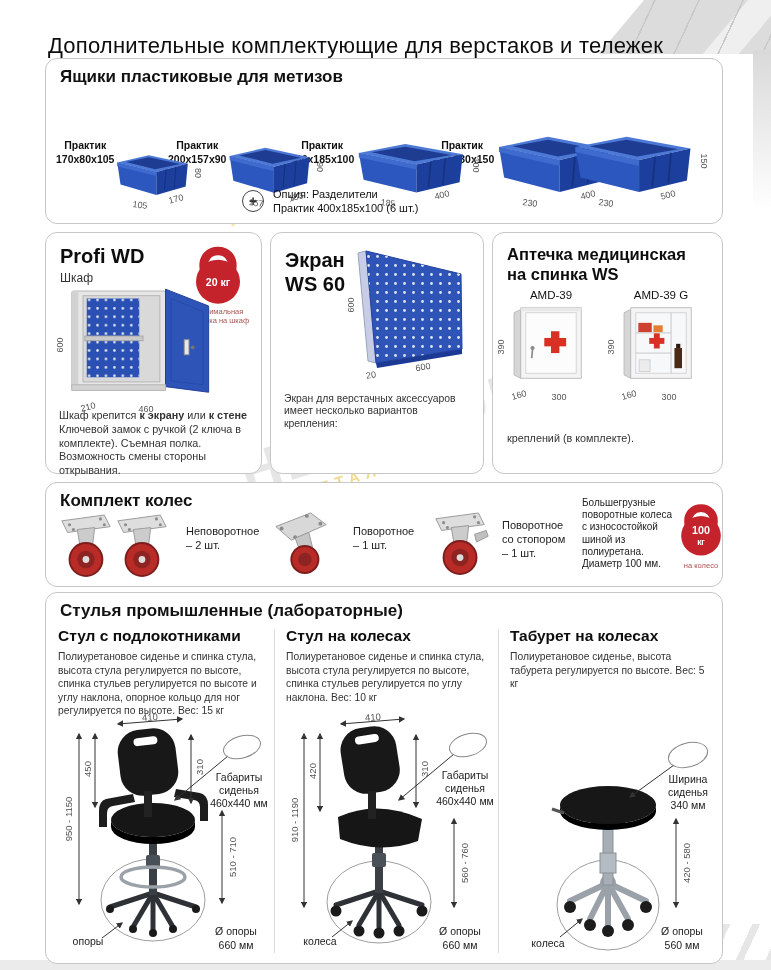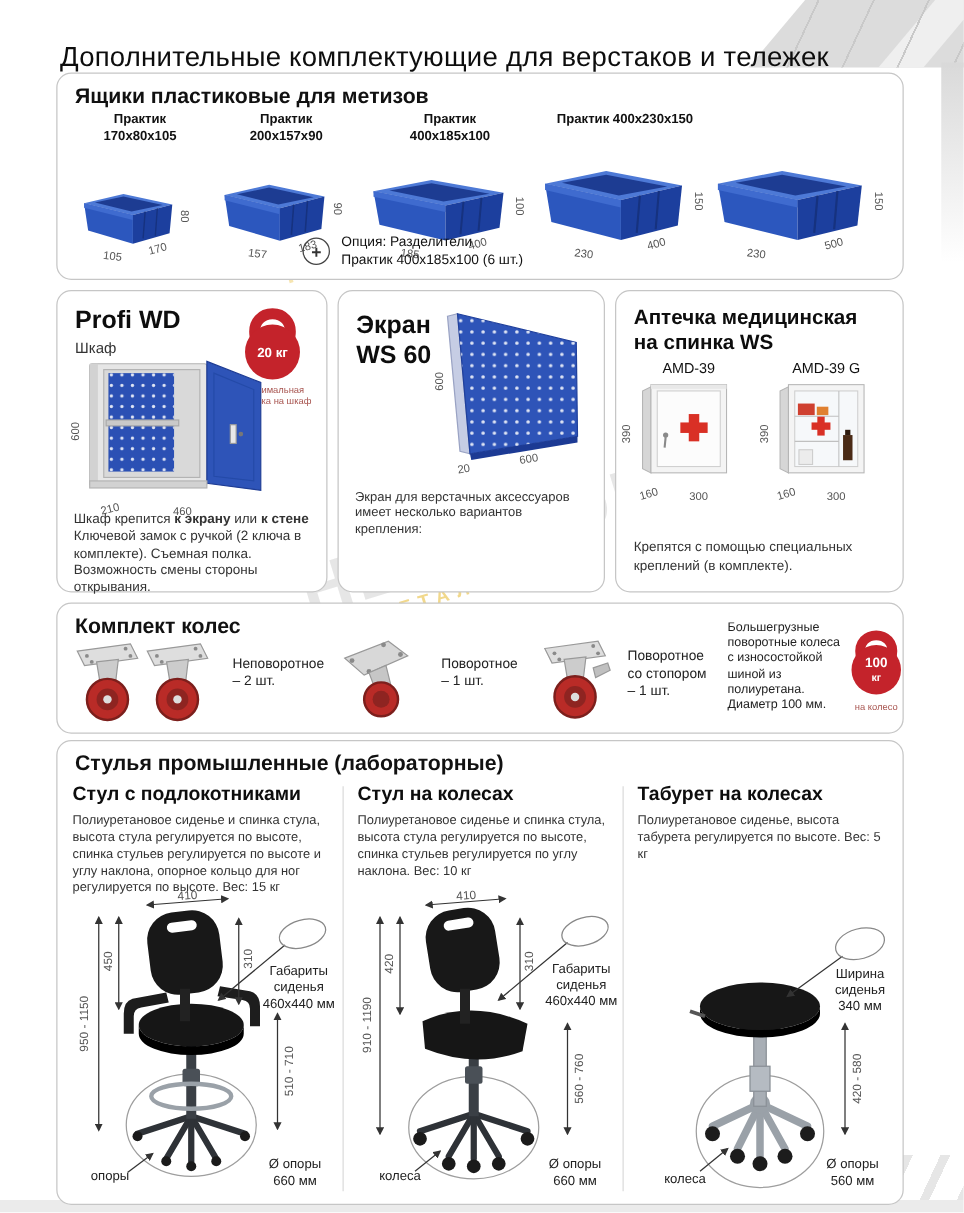--- a/index.html
+++ b/index.html
@@ -9,21 +9,21 @@
   .sec{position:absolute;border:1.6px solid #c6c6c6;border-radius:12px;background:#fff}
   .h1{position:absolute;font-size:22px;font-weight:normal;color:#0d0d0d;letter-spacing:.2px;white-space:nowrap}
   .h2{position:absolute;font-size:17px;font-weight:bold;color:#111;white-space:nowrap}
   .desc{position:absolute;font-size:10.8px;line-height:1.28;color:#333}
   .cdim{position:absolute;transform:translate(-50%,-50%);font-size:9px;color:#555;white-space:nowrap}
   .vdim{position:absolute;transform:translate(-50%,-50%) rotate(-90deg);font-size:9px;color:#555;white-space:nowrap}
   .callout{position:absolute;transform:translate(-50%,0);font-size:10.5px;color:#222;white-space:nowrap;text-align:center}
   .figlabel{position:absolute;transform:translate(-50%,0);font-size:10.5px;color:#222;white-space:nowrap}
   
   .binrow{position:absolute;left:10px;top:30px;width:656px;display:flex;justify-content:space-between}
-  .bincol{display:flex;flex-direction:column;align-items:center;height:130px}
+  .bincol{display:flex;flex-direction:row;align-items:center;height:130px}
   .binname{font-size:10.5px;font-weight:bold;text-align:center;line-height:1.3;color:#111;height:30px}
   .binname .bl{display:block}
   .new{color:#cc2a2a;font-weight:bold}
   .binfig{position:relative;margin-top:auto}
   .plus{width:20px;height:20px;border:1.7px solid #444;border-radius:50%;display:flex;align-items:center;
         justify-content:center;font-weight:bold;font-size:14px;color:#333;flex:0 0 auto}
   .optrow{position:absolute;left:196px;top:128px;display:flex;gap:9px;align-items:center}
   .opttext{font-size:11px;font-weight:normal;line-height:1.3;color:#111}
   .opttext span{display:block}
   .ptitle{position:absolute;font-size:20px;font-weight:bold;color:#0d0d0d;white-space:nowrap}
@@ -284,21 +284,20 @@
         <rect x="24" y="70" width="13" height="14" fill="#ececec" stroke="#ccc"></rect>
         <rect x="66" y="56" width="9" height="24" fill="#4a2a16"></rect>
         <rect x="68" y="51" width="5" height="5" fill="#2e1a0e"></rect>
       </svg>
       <span class="vdim" style="left:2px;top:46px">390</span>
       <span class="cdim" style="left:20px;top:94px;transform:translate(-50%,-50%) rotate(-16deg)">160</span>
       <span class="cdim" style="left:60px;top:96px">300</span>
     </div>
 
     <div class="desc" style="left:14px;top:198px;width:205px;line-height:1.35">
-      <span style="display:block">Крепятся с помощью специальных</span>
       <span style="display:block">креплений (в комплекте).</span>
     </div>
   </section>
 
   <section class="sec" style="left:45px;top:482px;width:676px;height:103px">
     <div class="h2" style="left:14px;top:8px">Комплект колес</div>
 
     <svg class="abs" style="left:10px;top:28px" width="58" height="68" viewBox="0 0 60 70">
         <use href="#caster"></use>
       </svg>

